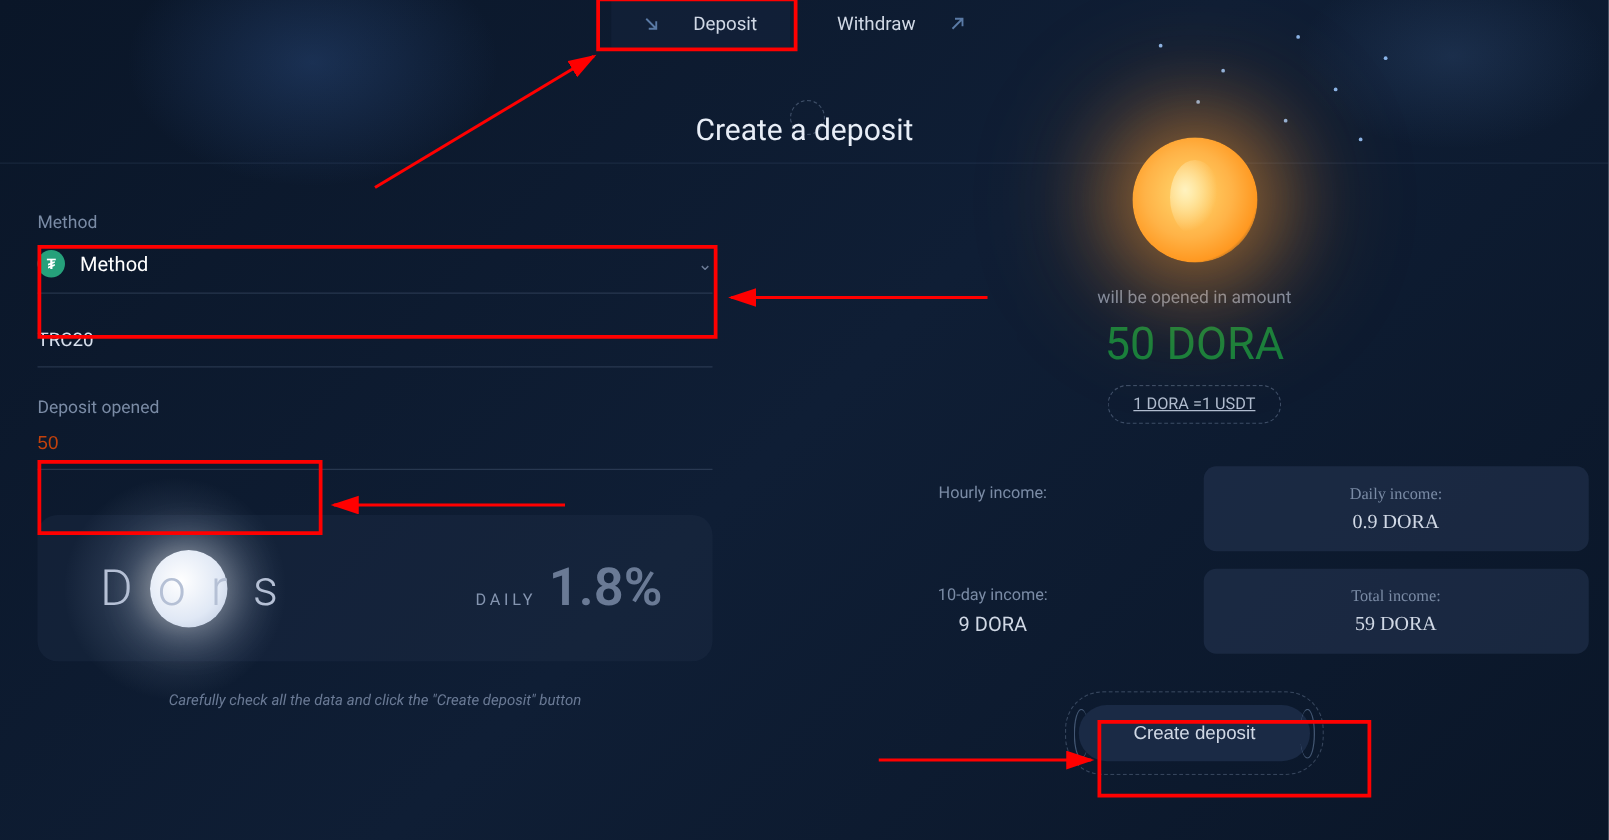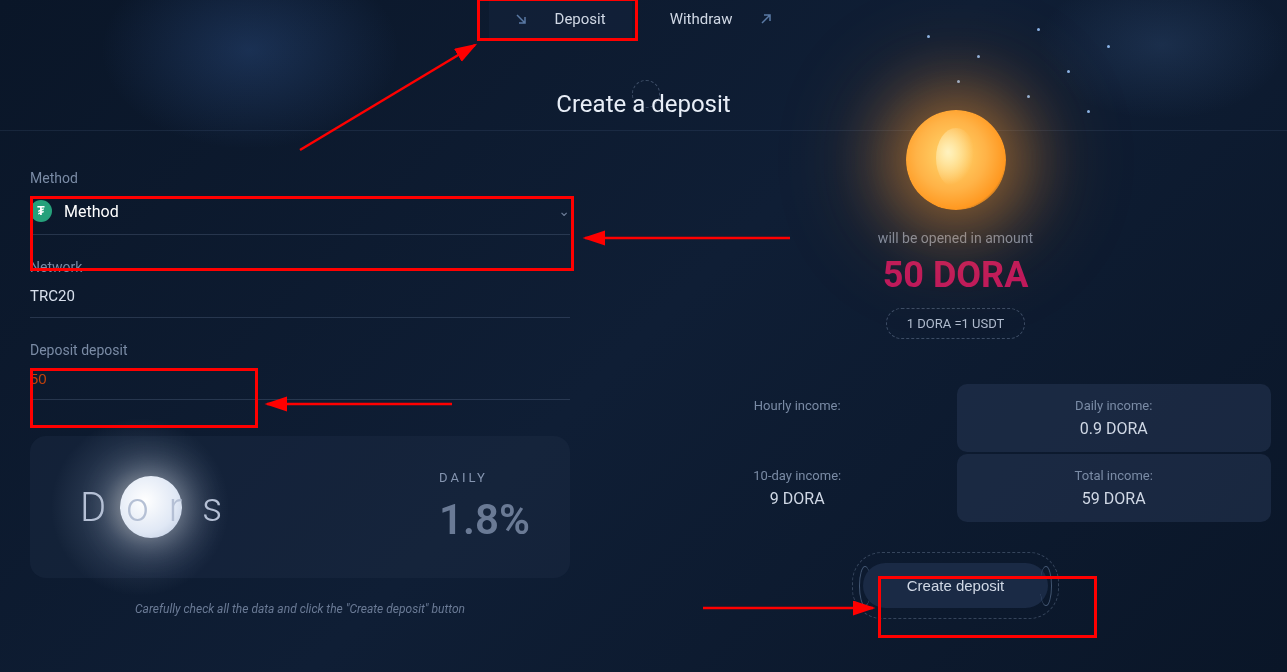--- a/index.html
+++ b/index.html
@@ -245,21 +245,20 @@
       color: #b5c0d5;
       letter-spacing: 20px;
       font-weight: 300;
       z-index: 1;
       margin-left: 10px;
     }
     .daily-badge {
       display: flex;
       align-items: baseline;
       gap: 10px;
-      flex-direction: column;
     }
     .daily-label {
       font-size: 13px;
       color: #8595b0;
       letter-spacing: 3px;
     }
     .daily-percent {
       font-size: 42px;
       color: #6a7a95;
       font-weight: 600;
@@ -302,47 +301,49 @@
       border-radius: 50%;
     }
     
     .amount-label {
       color: #7a8ba5;
       font-size: 14px;
       margin-bottom: 8px;
     }
     .dora-amount {
       font-size: 36px;
-      font-weight: 700;
-      color: #be185d;
+      font-weight: 400;
+      color: #15803d;
       margin-bottom: 12px;
     }
     .conversion-badge {
       border: 1px dashed rgba(150, 170, 200, 0.35);
       border-radius: 20px;
       padding: 7px 20px;
       font-size: 13px;
       color: #b0bccf;
-      margin-bottom: 45px;
+      margin-bottom: 34px;
+      text-decoration: underline;
     }
     
     .income-grid {
       display: grid;
       grid-template-columns: 1fr 1fr;
-      gap: 2px;
+      gap: 14px;
       width: 100%;
       margin-bottom: 30px;
     }
     .income-cell {
       padding: 14px 20px;
       text-align: center;
       border-radius: 10px;
     }
     .income-cell.highlighted {
       background: rgba(40, 55, 85, 0.5);
+      font-family: Liberation Serif, serif;
     }
     .income-label {
       color: #7a8ba5;
       font-size: 13px;
       margin-bottom: 6px;
     }
     .income-value {
       color: #d0d8e5;
       font-size: 16px;
     }
@@ -436,26 +437,25 @@
       <div class="method-select">
         <div class="method-content">
           <div class="tether-icon">₮</div>
           <span>Method</span>
         </div>
         <span class="chevron">⌄</span>
       </div>
     </div>
 
     <div class="field-group">
-      <div class="field-label">Network</div>
       <div class="network-value">TRC20</div>
     </div>
 
     <div class="field-group">
-      <div class="field-label">Deposit deposit</div>
+      <div class="field-label">Deposit opened</div>
       <input type="text" class="amount-input" value="50" style="">
     </div>
 
     <div class="dors-card">
       <div class="dors-glow"></div>
       <div class="moon-orb"></div>
       <div class="dors-text">Dors</div>
       <div class="daily-badge">
         <span class="daily-label">DAILY</span>
         <span class="daily-percent">1.8%</span>

